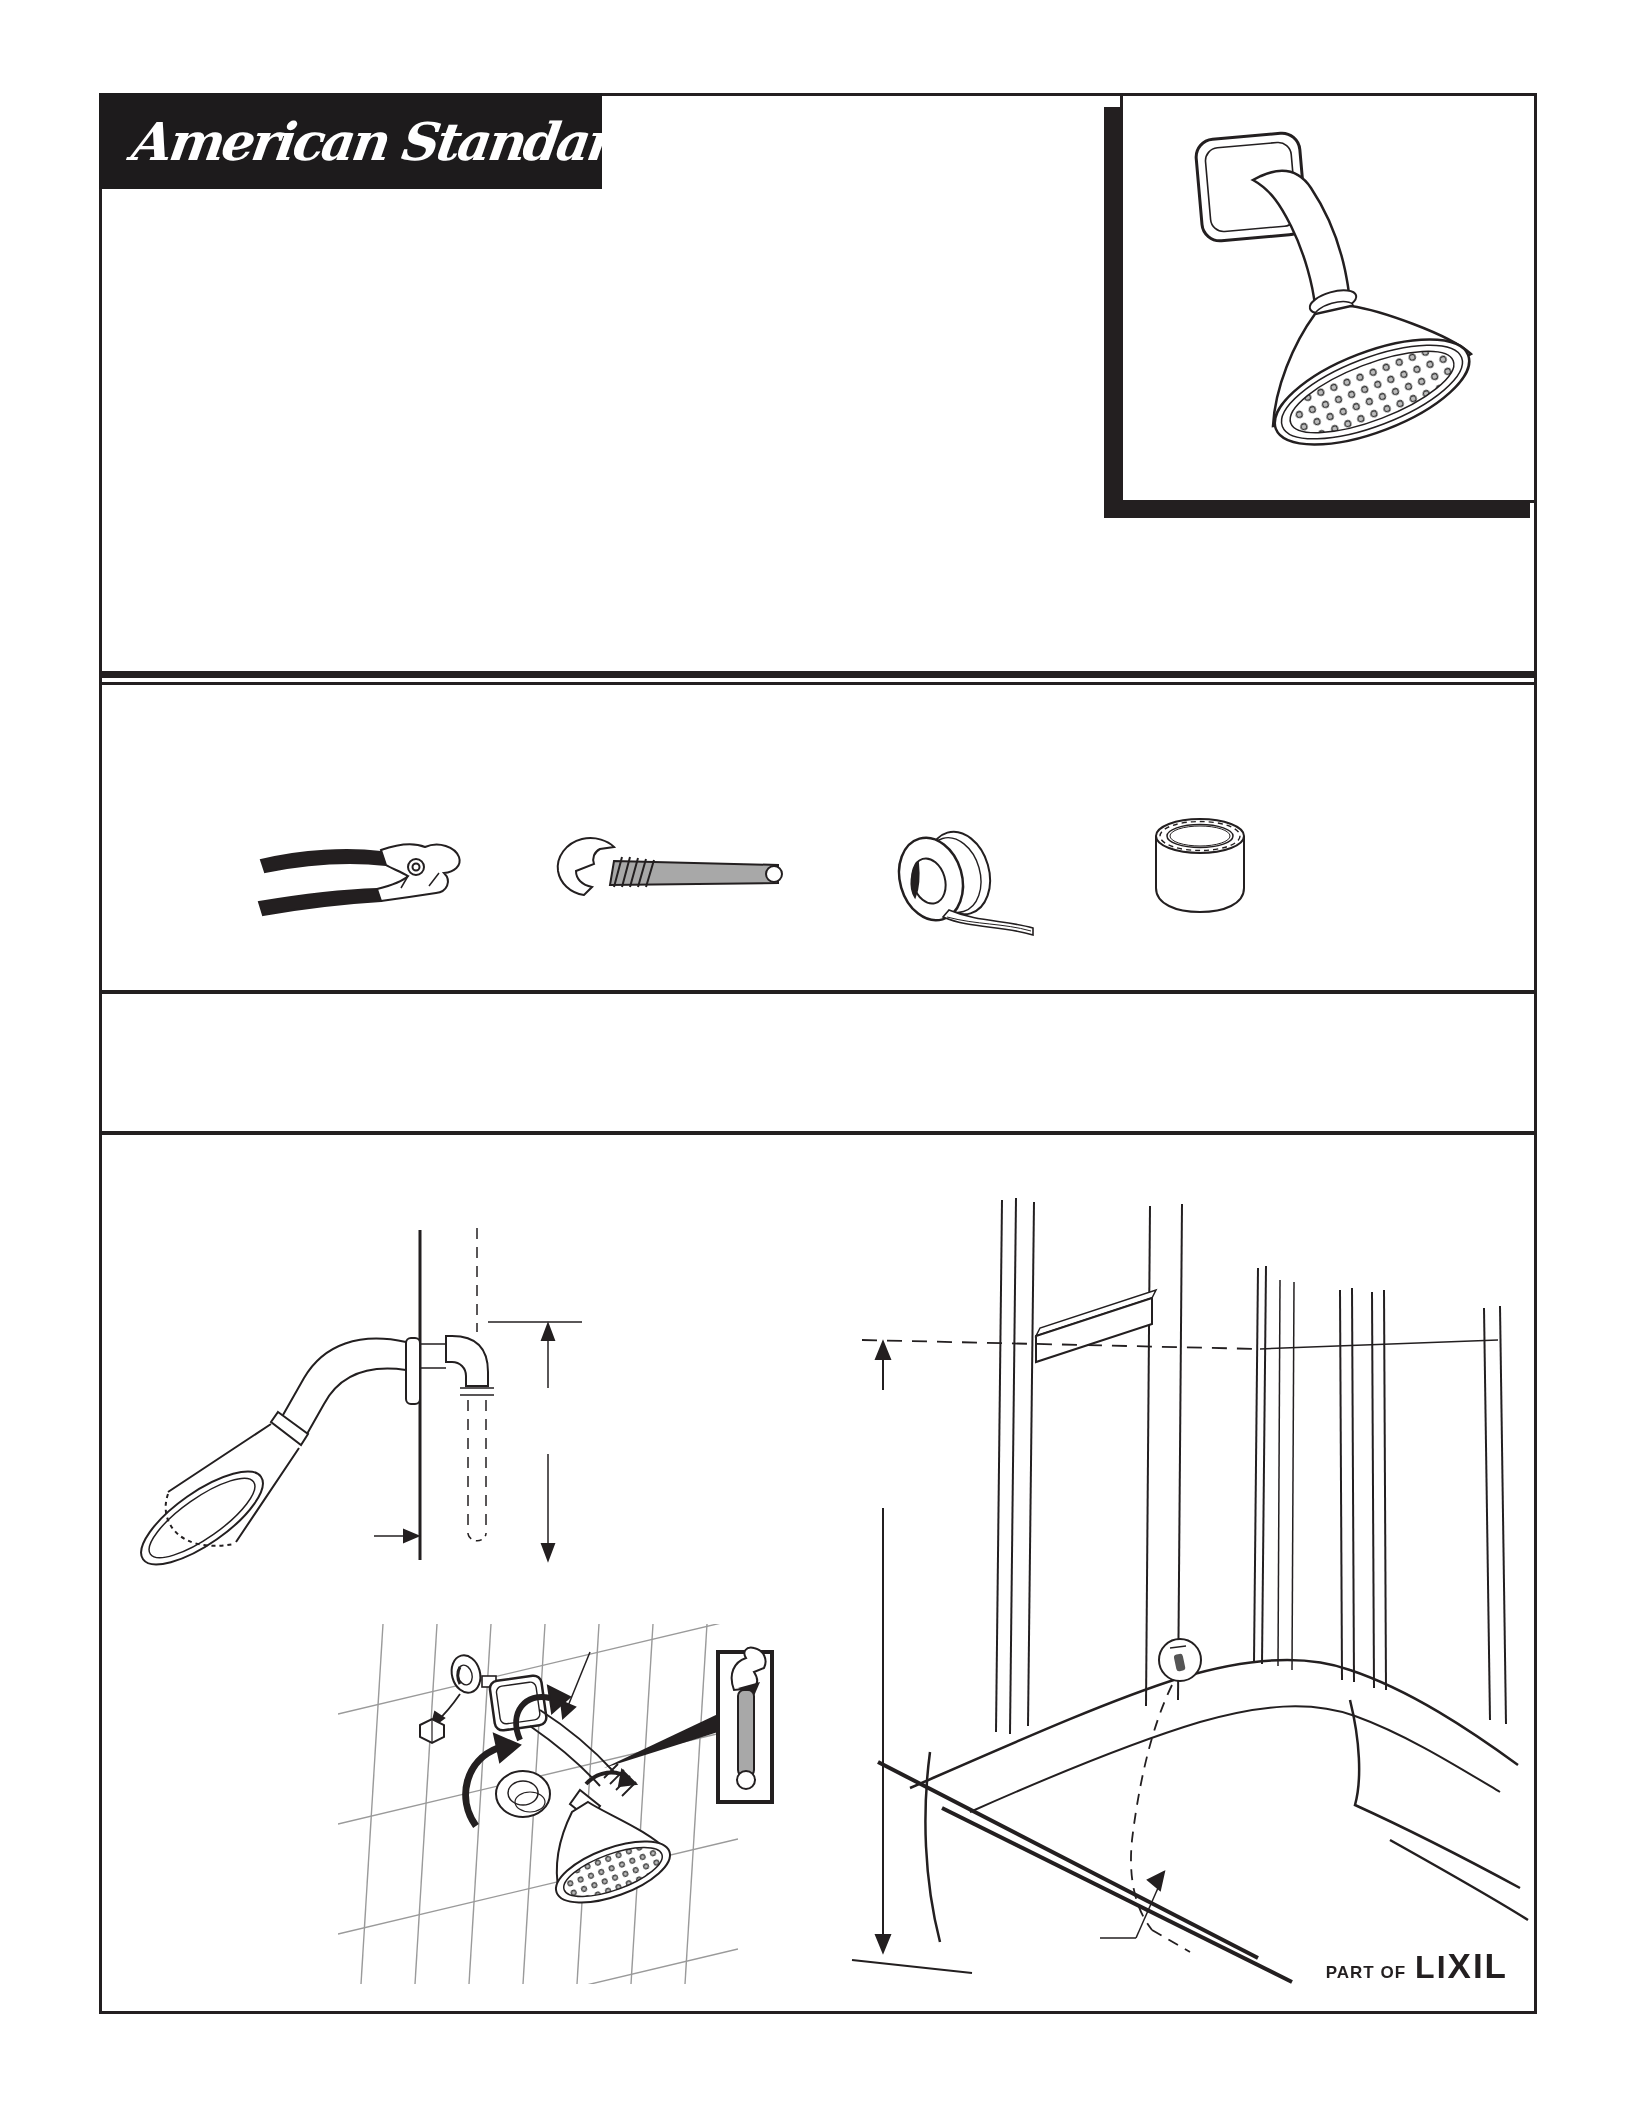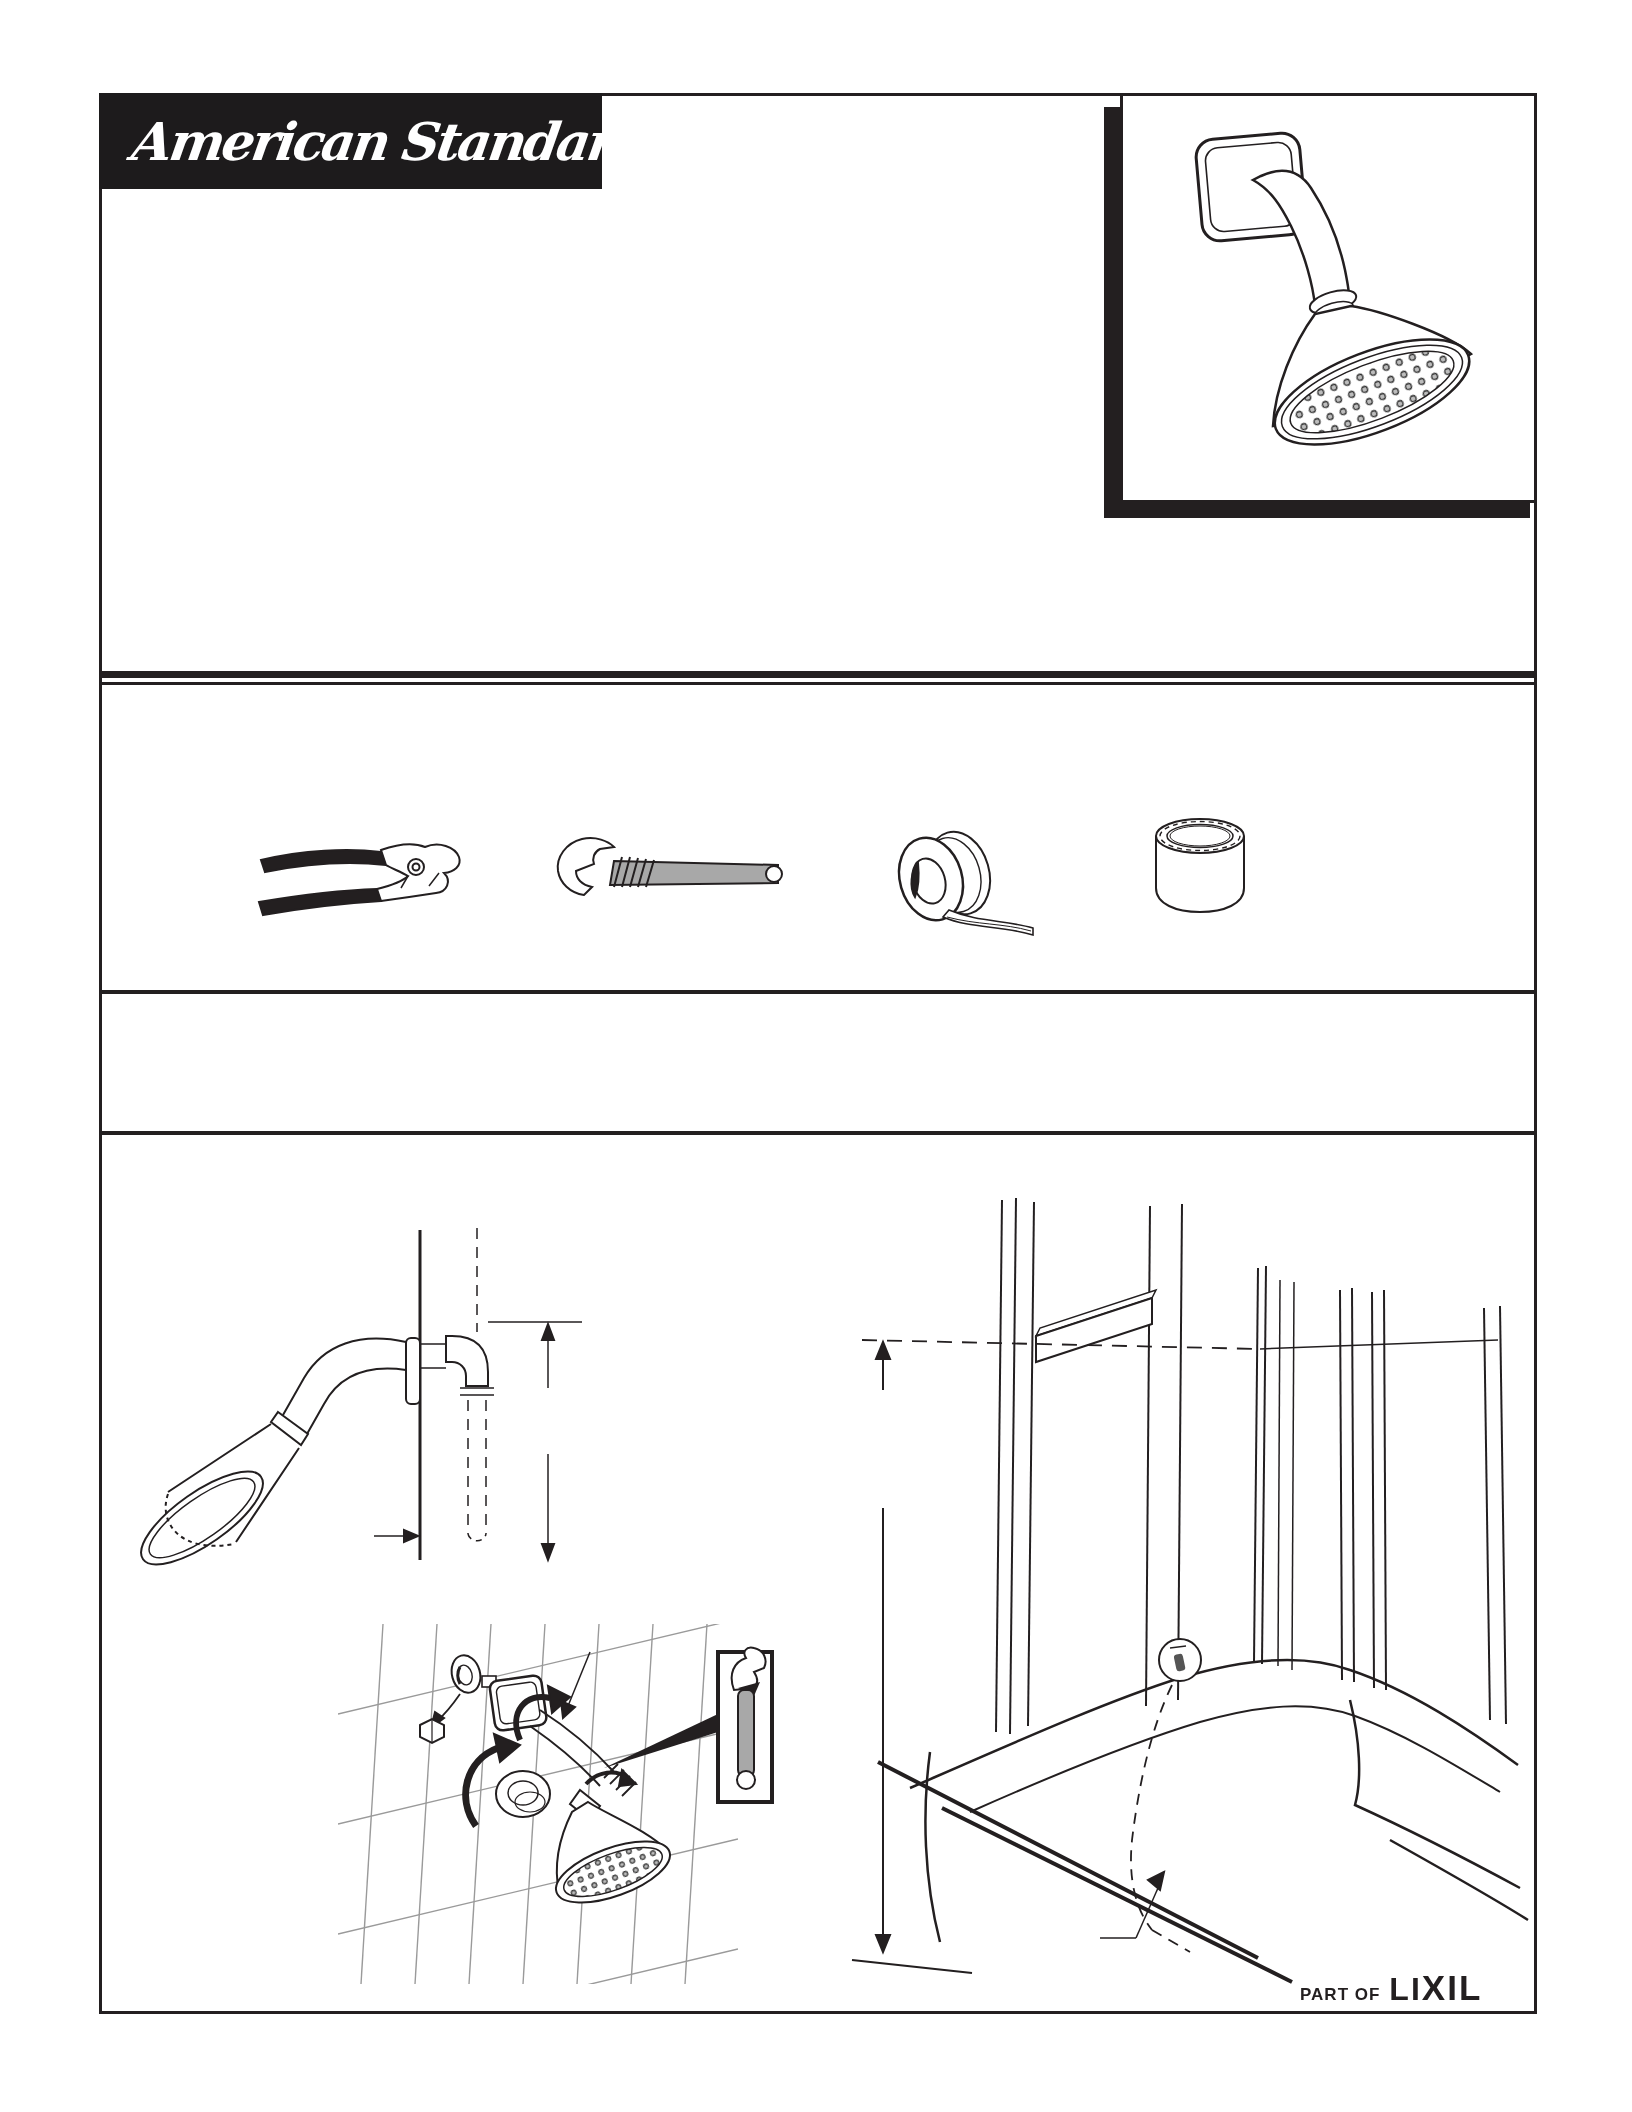--- a/index.html
+++ b/index.html
@@ -18,23 +18,23 @@
   .hero-shadow-bottom{left:1104px;top:501px;width:426px;height:17px;}
   .hero-box{left:1120px;top:93px;width:417px;height:410px;background:#ffffff;border:3px solid #231f20;box-sizing:border-box;}
   .hero-box svg{width:100%;height:100%;display:block;}
   
   .rule{left:99px;width:1438px;}
   .rule-a{top:671px;height:7px;}
   .rule-b{top:682px;height:3px;}
   .rule-c{top:990px;height:4px;}
   .rule-d{top:1131px;height:4px;}
   
-  .lixil{left:1300px;top:1946px;width:208px;height:50px;display:flex;align-items:baseline;gap:9px;}
+  .lixil{left:1300px;top:1946px;width:208px;height:50px;display:flex;align-items:baseline;justify-content:flex-end;gap:9px;}
   .part-of{font-size:17px;font-weight:700;letter-spacing:1px;}
-  .lixil-word{font-weight:700;letter-spacing:2px;display:flex;align-items:baseline;margin-top:22px;}
+  .lixil-word{font-weight:700;letter-spacing:2px;display:flex;align-items:baseline;}
   .lixil-li{font-size:32px;}
   .lixil-x{font-size:35px;font-weight:700;}
   .lixil-il{font-size:35px;}
 </style>
 </head>
 <body>
 
 <div id="canvas">
 
   <div class="abs page-frame"></div>

